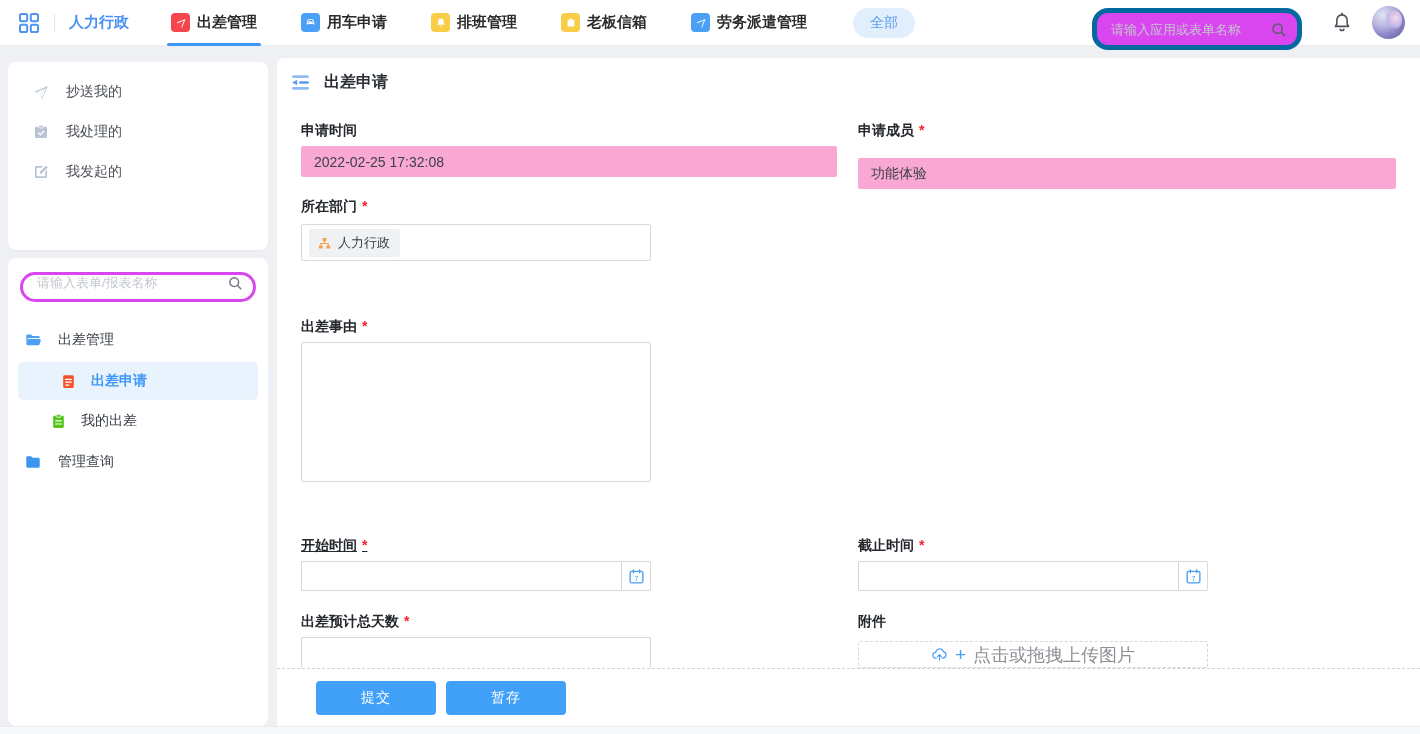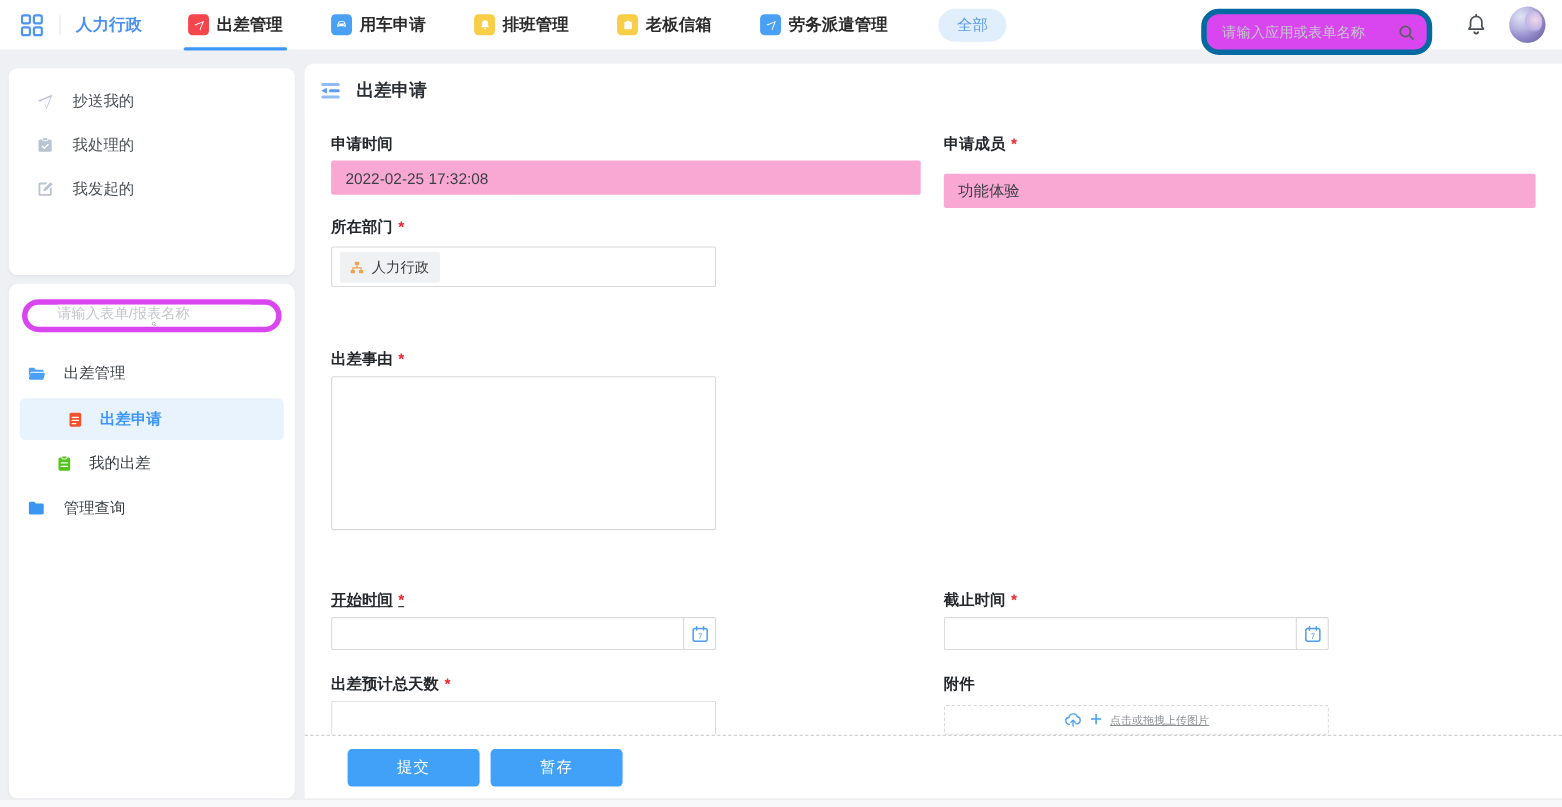--- a/index.html
+++ b/index.html
@@ -30,21 +30,21 @@
 
   
   .side-card { position:absolute; left:8px; width:260px; background:#fff; border-radius:8px; box-shadow:0 1px 2px rgba(30,50,90,.04); }
   .card-tasks { top:62px; height:188px; padding-top:10px; }
   .task-row { position:relative; height:40px; display:flex; align-items:center; padding-left:24px; cursor:pointer; }
   .task-row .t-icon { width:18px; height:18px; margin-right:16px; flex:0 0 auto; }
   .task-row .t-label { font-size:14px; color:#4a4f57; }
   .task-badge { position:absolute; right:22px; top:11px; min-width:18px; height:18px; border-radius:9px; background:#fb5430;
                 color:#fff; font-size:12px; display:flex; align-items:center; justify-content:center; padding:0 5px; }
   .card-tree { top:258px; bottom:8px; padding-top:14px; }
-  .side-search { margin:0 12px; height:30px; border:5px solid #d946ef; border-radius:16px; display:flex; align-items:center; padding:0 10px 0 14px;flex-direction:column; }
+  .side-search { margin:0 12px; height:30px; border:3px solid #d946ef; border-radius:16px; display:flex; align-items:flex-start; padding:0 10px 0 14px; }
   .side-search input { border:none; outline:none; flex:1; font-size:13px; color:#333; min-width:0; }
   .side-search input::placeholder { color:#c3c7cd; }
   .tree { margin-top:18px; }
   .tree-row { display:flex; align-items:center; height:40px; padding-left:16px; cursor:pointer; }
   .tree-row .f-icon { width:18px; height:18px; margin-right:16px; flex:0 0 auto; }
   .tree-row .f-label { font-size:14px; color:#383d45; }
   .tree-child { display:flex; align-items:center; height:38px; margin:2px 10px; padding-left:42px; border-radius:5px; cursor:pointer; }
   .tree-child .c-icon { width:17px; height:17px; margin-right:14px; flex:0 0 auto; }
   .tree-child .c-label { font-size:14px; color:#383d45; }
   .tree-child.selected { background:#e9f3fe; }
@@ -69,21 +69,21 @@
   .date-group { position:absolute; height:30px; display:flex; }
   .date-group input { flex:1; border:1px solid #d9d9d9; border-right:none; border-radius:2px 0 0 2px; outline:none;
                       padding:0 10px; font-size:14px; color:#333; min-width:0; }
   .date-addon { width:30px; border:1px solid #d9d9d9; border-radius:0 2px 2px 0; display:flex; align-items:center;
                 justify-content:center; background:#fff; cursor:pointer; }
   .days-input { position:absolute; border:1px solid #d9d9d9; border-radius:2px 2px 0 0; border-bottom:none; outline:none;
                 padding:0 10px; font-size:14px; color:#333; }
   .upload-box { position:absolute; border:1px dashed #d5d7da; border-radius:2px; display:flex; align-items:center;
                 justify-content:center; gap:7px; cursor:pointer; background:#fff; }
   .upload-plus { color:#4a9ef5; font-size:19px; font-weight:400; line-height:1; }
-  .upload-text { color:#8d9095; font-size:10px;text-decoration:underline; }
+  .upload-text { color:#8d9095; font-size:18px; }
 
   .form-footer { position:absolute; left:0; right:0; bottom:0; height:58px; background:#fff; border-top:1px dashed #cfd1d4;
                  display:flex; align-items:center; padding-left:39px; gap:10px; z-index:5; }
   .btn { width:120px; height:34px; border:none; border-radius:4px; background:#41a0f7; color:#fff; font-size:14px;
          font-family:inherit; cursor:pointer; letter-spacing:1px; }
   .bottom-strip { position:absolute; left:0; right:0; bottom:0; height:8px; background:#f7f8fa; border-top:1px solid #ececee; z-index:40; }
 </style>
 </head>
 <body>
 

